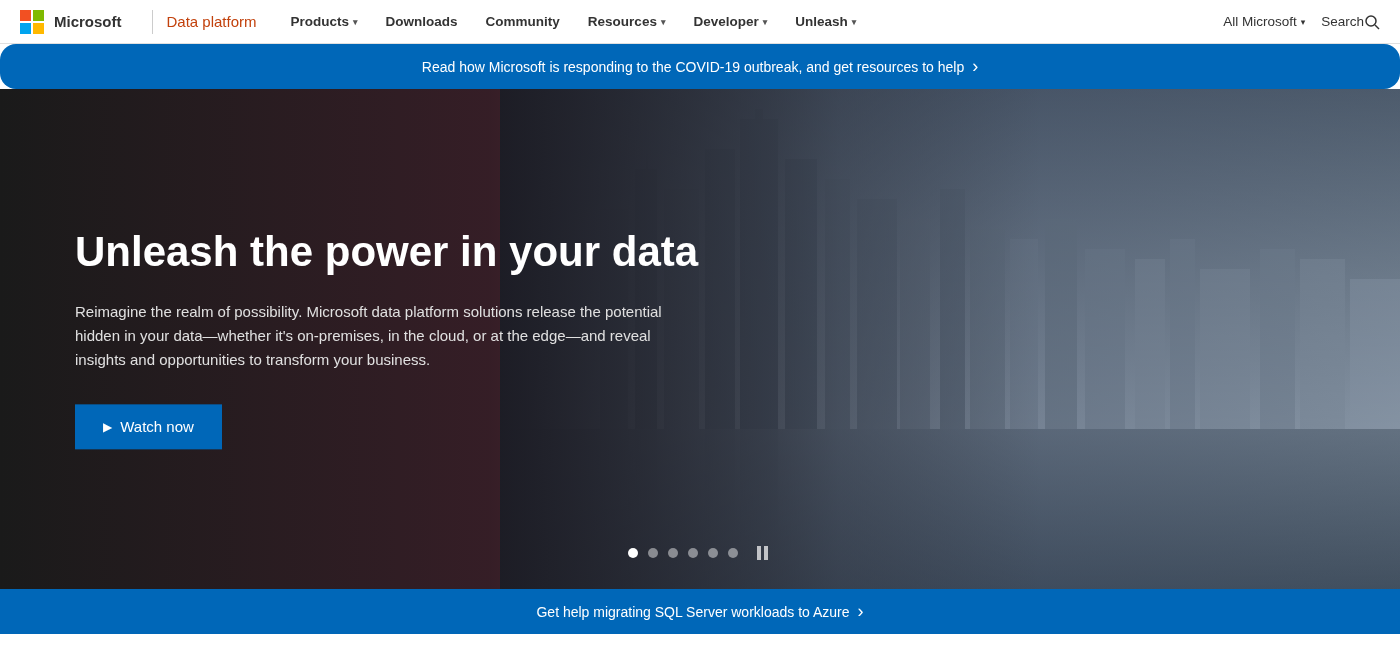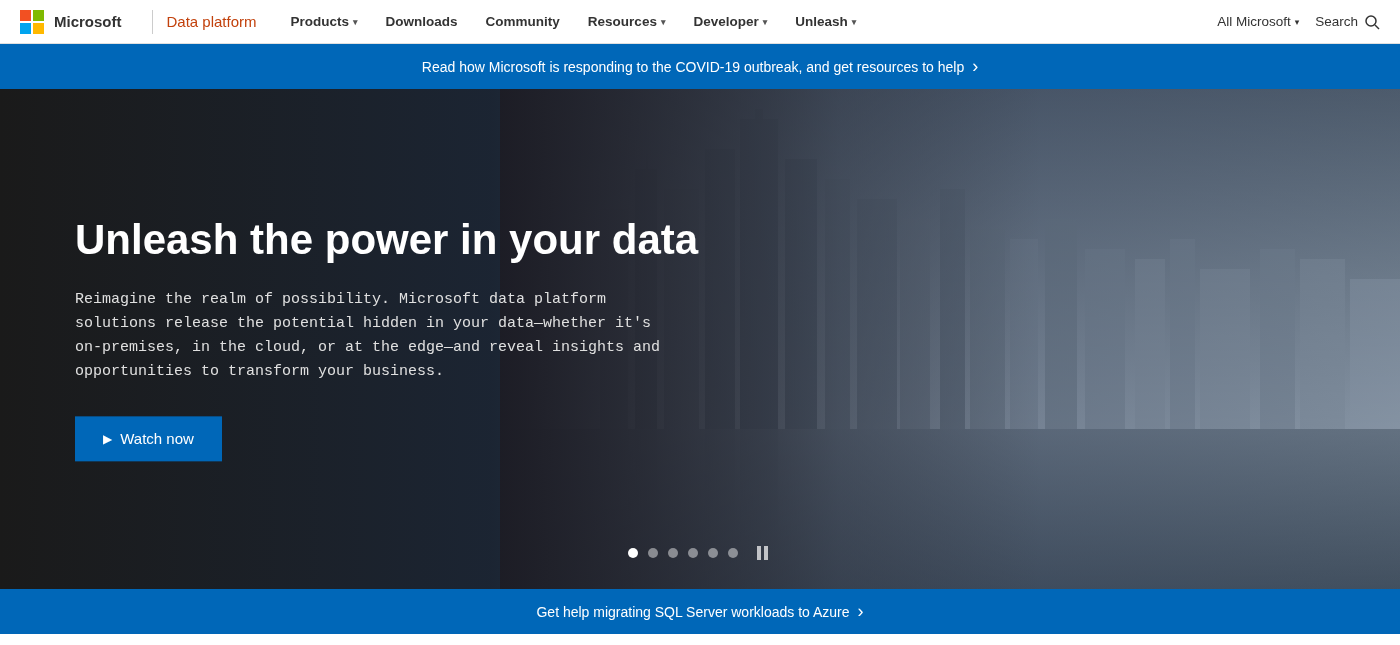--- a/index.html
+++ b/index.html
@@ -75,49 +75,49 @@
       display: flex;
       align-items: center;
       gap: 4px;
       cursor: pointer;
     }
     .nav-search {
       font-size: 13.5px;
       color: #333;
       display: flex;
       align-items: center;
-      gap: 6px;
       cursor: pointer;
     }
     .search-icon-svg {
       width: 16px;
       height: 16px;
     }
 
     
     .covid-banner {
       background: #0067b8;
       color: #fff;
       text-align: center;
       font-size: 14px;
       padding: 12px 16px;
       display: flex;
       align-items: center;
       justify-content: center;
       gap: 8px;
       cursor: pointer;
+      border-radius: 16px;
     }
 
     
     .hero {
       position: relative;
       width: 1400px;
       height: 500px;
       overflow: hidden;
-      background: #0c4a6e;
+      background: #b91c1c;
     }
     .hero-bg {
       position: absolute;
       top: 0; left: 0; right: 0; bottom: 0;
       background: linear-gradient(to right,
         #1a1a1a 0%,
         rgba(30,30,40,0.85) 35%,
         rgba(80,90,110,0.5) 60%,
         rgba(120,130,145,0.3) 100%);
       z-index: 1;
@@ -145,21 +145,20 @@
       color: #fff;
       line-height: 1.15;
       margin-bottom: 24px;
     }
     .hero-desc {
       font-size: 15px;
       color: #e0e0e0;
       line-height: 1.6;
       margin-bottom: 32px;
       max-width: 600px;
-      font-family: Liberation Mono, monospace;
     }
     .hero-btn {
       display: inline-flex;
       align-items: center;
       gap: 8px;
       background: #0067b8;
       color: #fff;
       border: none;
       padding: 14px 28px;
       font-size: 15px;

